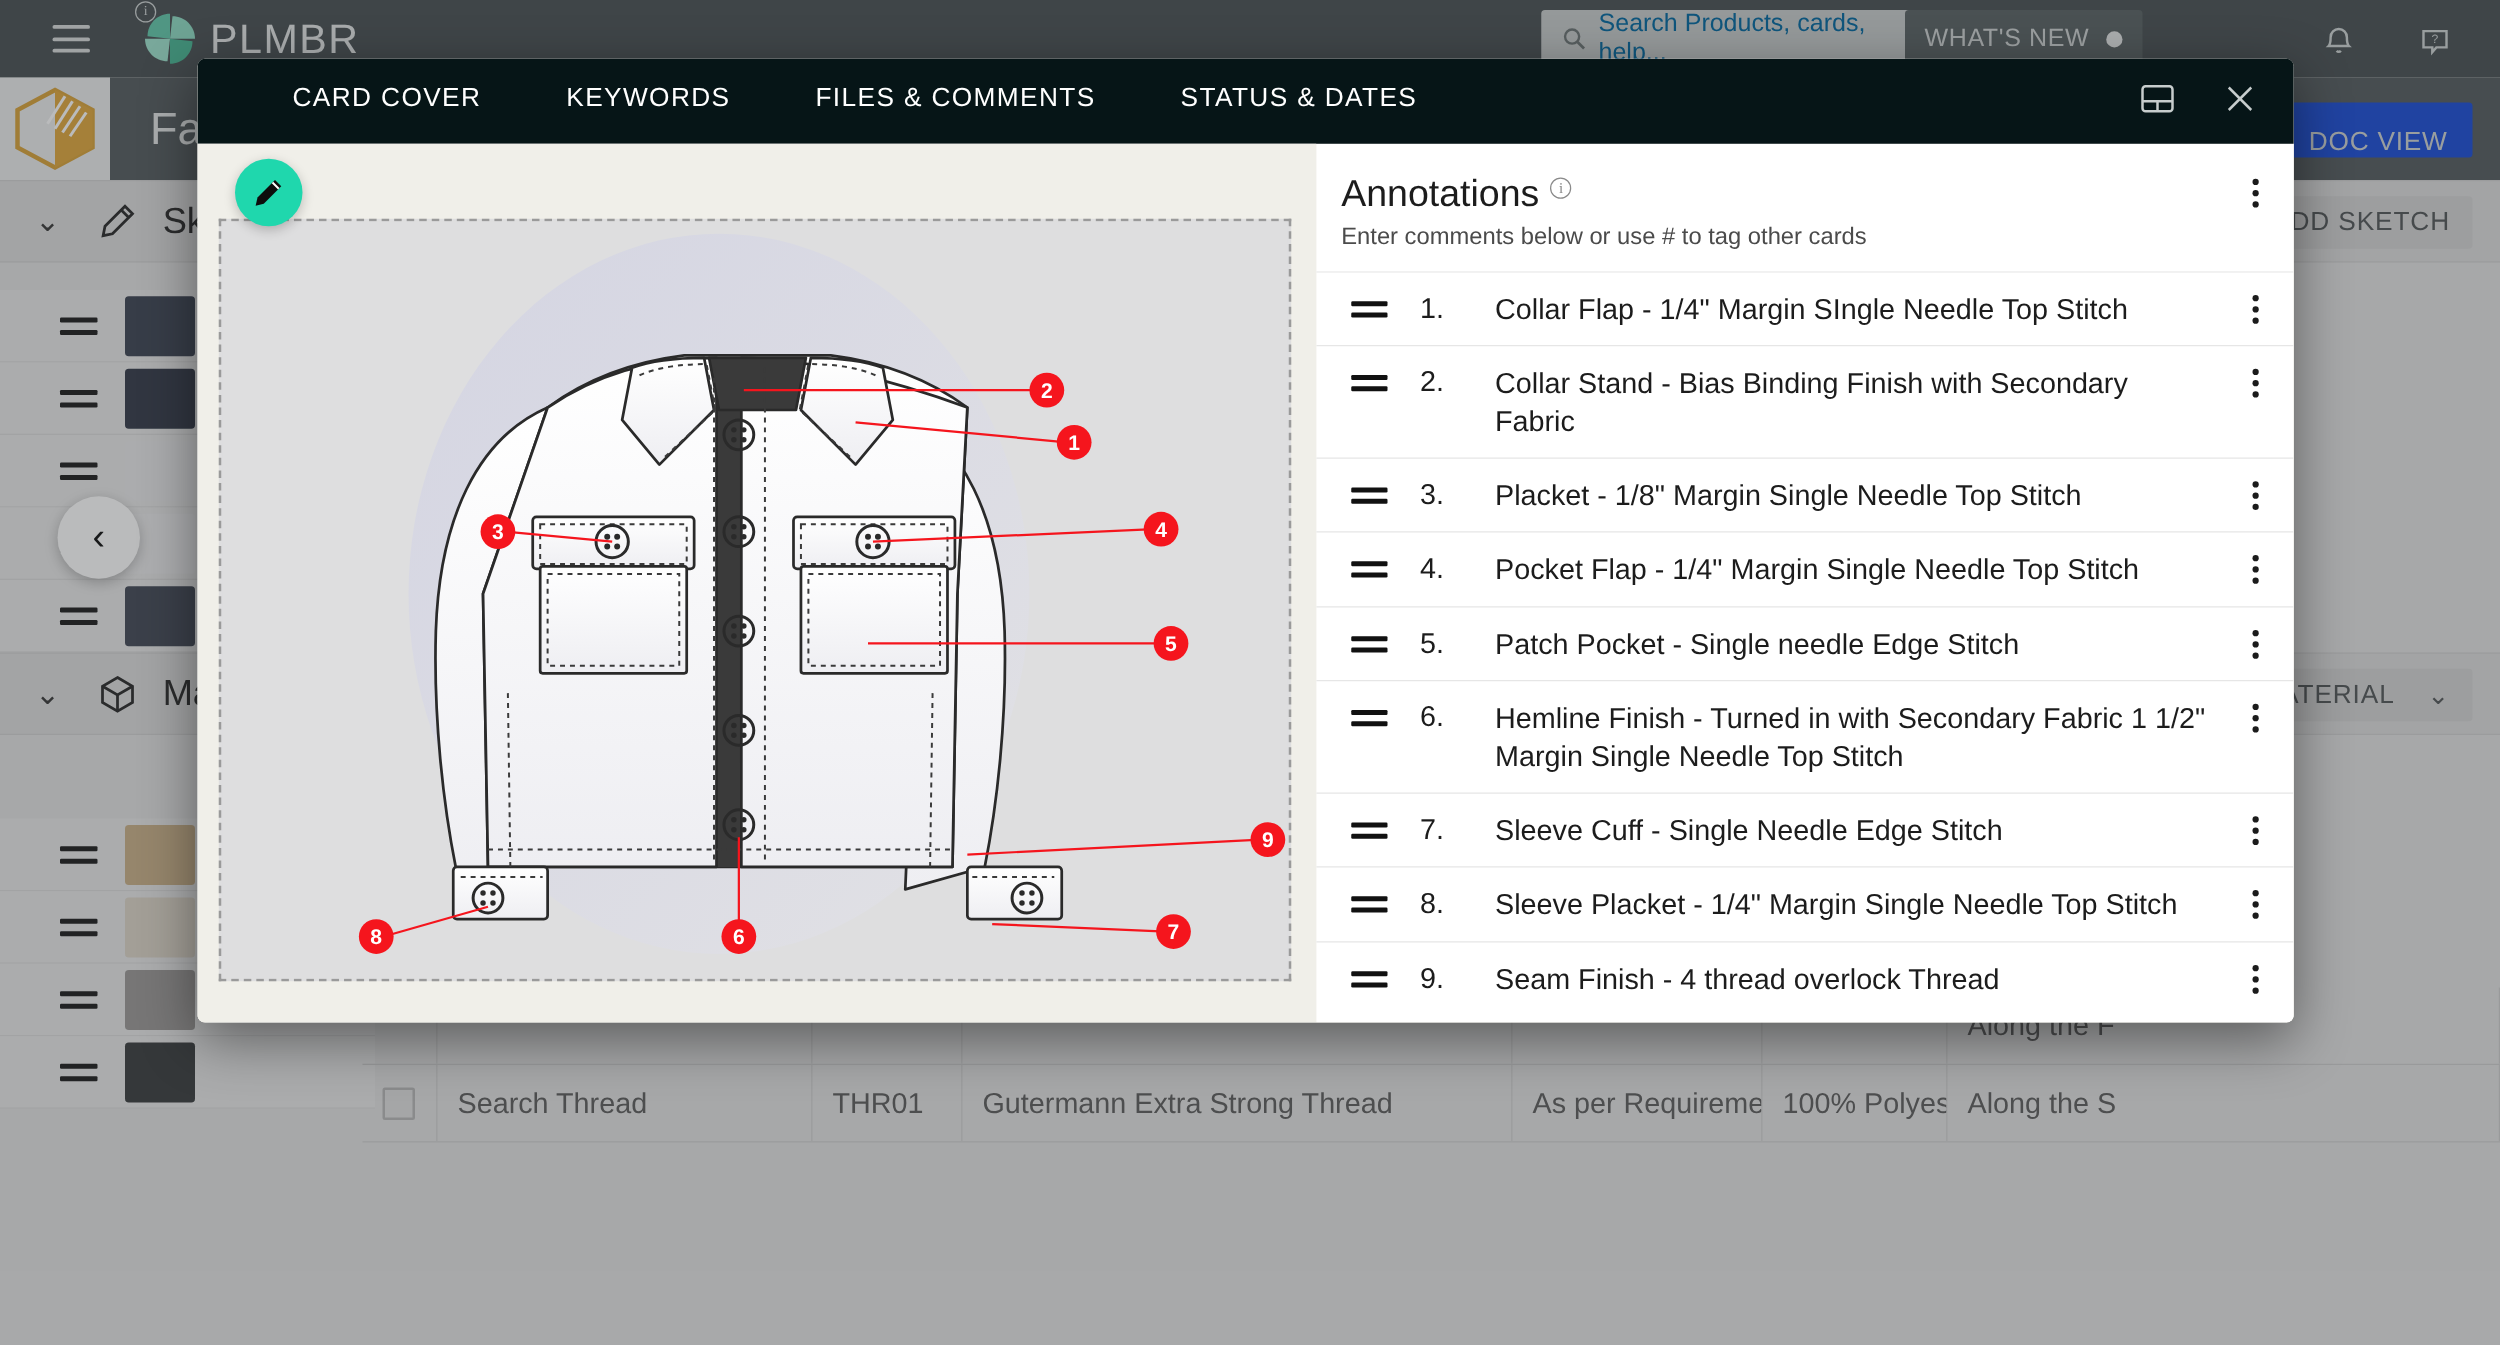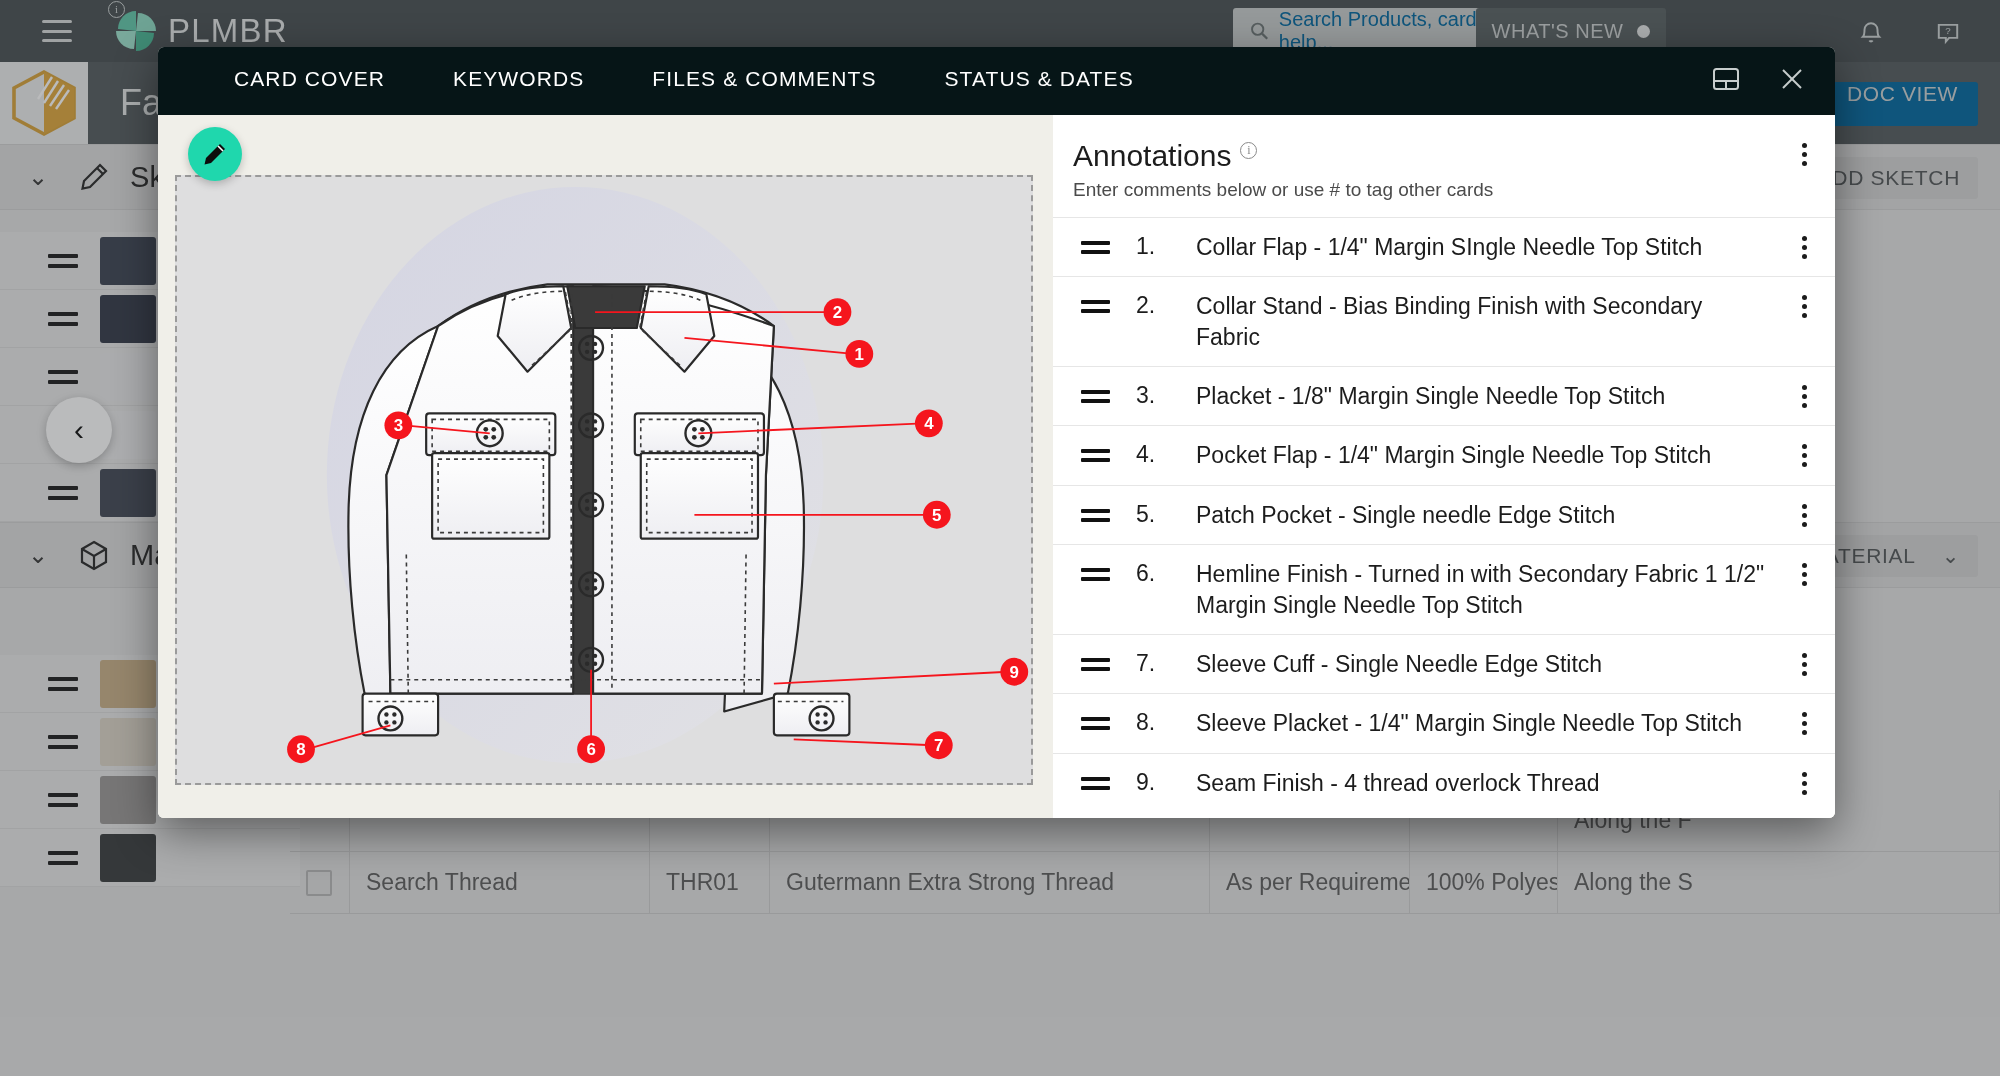--- a/index.html
+++ b/index.html
@@ -25,36 +25,36 @@
   .logo-info { position:absolute; left:-6px; top:-8px; width:17px; height:17px; border:1.6px solid #cfd4d4; border-radius:50%; color:#cfd4d4; font-size:11px; line-height:14px; text-align:center; font-family:"Liberation Serif", serif;}
   .logo-text { color:#e6e9e9; font-size:33px; letter-spacing:1.2px; margin-left:10px; font-weight:400;}
 
   .search-box {
     position:absolute; left:1233px; top:8px; width:305px; height:46px;
     background:#c9cdcd; border-radius:3px; display:flex; align-items:center;
     padding-left:16px; gap:9px;
   }
   .search-box .ph { color:#0369a1; font-size:20px; }
   .whatsnew {
-    position:absolute; left:1476px; top:8px; width:190px; height:46px;
+    position:absolute; left:1524px; top:8px; width:190px; height:46px;
     background:#5b6365; border-radius:3px; display:flex; align-items:center;
     justify-content:center; gap:14px; color:#d2d6d6; font-size:20px; letter-spacing:.5px;
   }
   .whatsnew .dot { width:13px; height:13px; border-radius:50%; background:#e8eaea;}
   .topicon { position:absolute; top:20px; width:26px; height:26px; color:#cfd4d4; }
 
   .subbar {
     position:absolute; top:62px; left:0; right:0; height:82px;
     background:#565e61;
   }
   .hexlogo { position:absolute; left:0; top:0; width:88px; height:82px; background:#eceded; display:flex; align-items:center; justify-content:center;}
   .prod-title { position:absolute; left:120px; top:20px; color:#e7eaea; font-size:36px; }
   .docview {
     position:absolute; right:22px; top:20px; height:44px; padding:0 20px;
-    background:#0369a1; border-radius:3px; display:flex; align-items:flex-start; gap:13px;
+    background:#1d4ed8; border-radius:3px; display:flex; align-items:flex-end; gap:13px;
     color:#cfd4d4; font-size:21px; letter-spacing:.6px;
   }
 
   
   .section-head {
     position:absolute; left:0; right:0; height:66px; background:#dedede;
     border-top:1px solid #d2d2d2; border-bottom:1px solid #d2d2d2;
     display:flex; align-items:center;
   }
   .chev { margin-left:28px; color:#3a3a3a; font-size:24px; }

